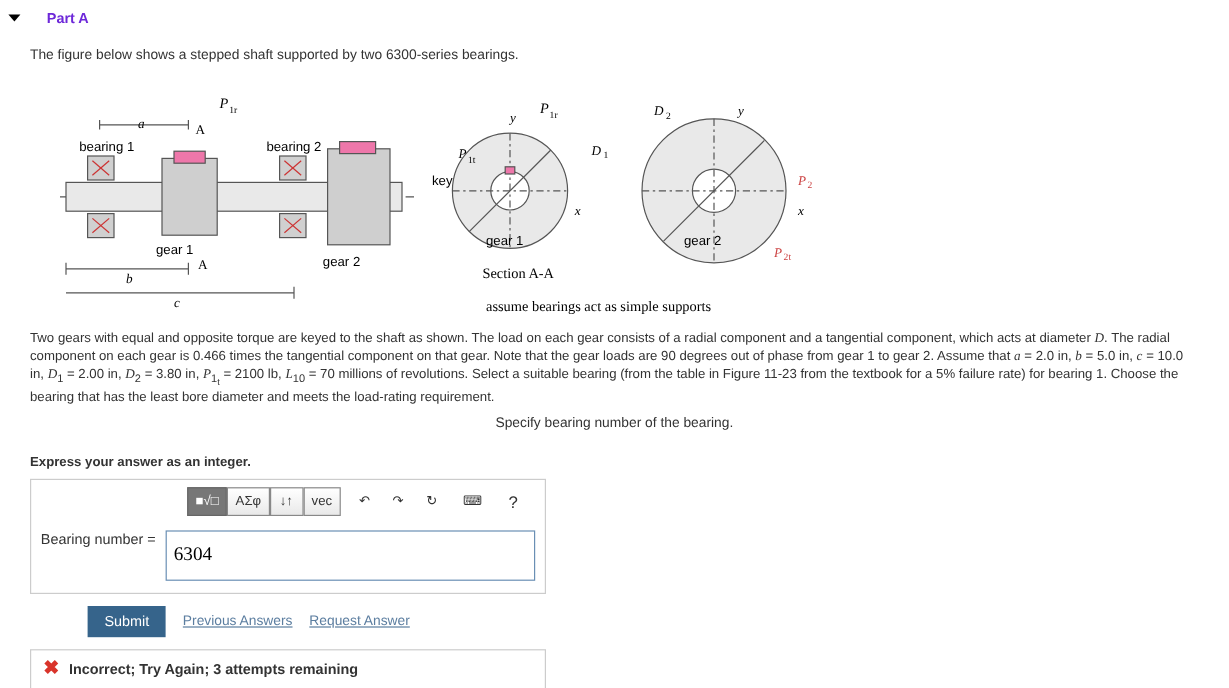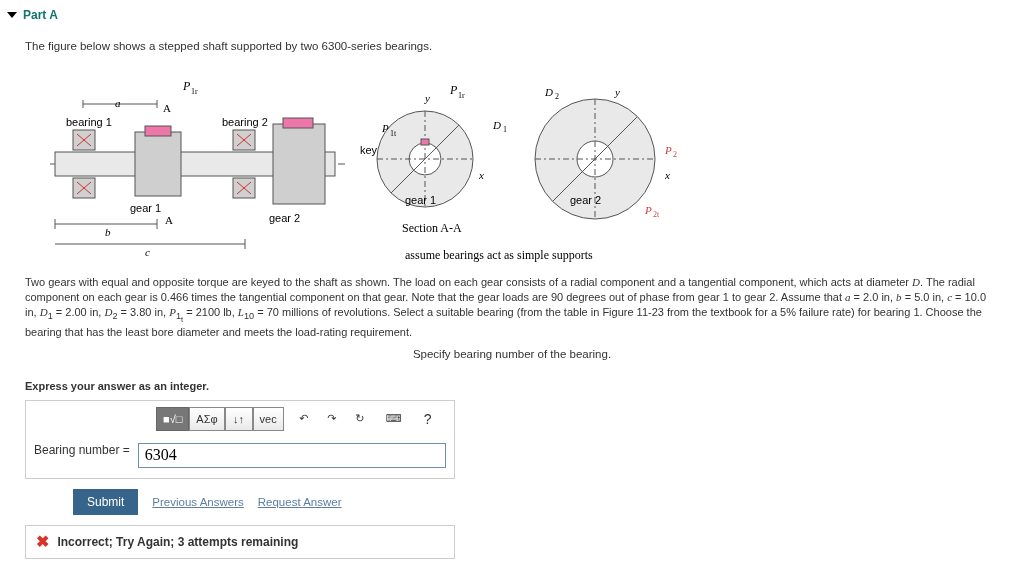--- a/index.html
+++ b/index.html
@@ -7,25 +7,25 @@
     margin: 0;
     padding: 8px 25px 15px 25px;
     font-family: Arial, Helvetica, sans-serif;
     font-size: 12px;
     color: #333;
     background: #fff;
   }
   .part-header {
     display: flex;
     align-items: center;
-    gap: 6px;
+    gap: 22px;
     font-weight: bold;
     font-size: 12px;
     margin-bottom: 18px;
-    color: #0f766e;
+    color: #6d28d9;
   }
   .triangle-down {
     width: 0; height: 0;
     border-left: 5px solid transparent;
     border-right: 5px solid transparent;
     border-top: 6px solid #000;
     margin-left: -18px;
   }
   .intro { font-size: 11.5px; margin-bottom: 22px; color:#333;}
   .fig-wrap { position: relative; width: 850px; height: 195px; margin-bottom:6px;}
@@ -73,21 +73,21 @@
   .input-row{
     display:flex;
     align-items:flex-start;
     padding:6px 8px 10px 8px;
     gap:8px;
   }
   .lbl{ font-size:12px; color:#333; white-space:nowrap;}
   .answer-input{
     flex:1;
     border:1px solid #6a8fb4;
-    height:25px;
+    height:42px;
     font-size:16px;
     padding:2px 6px;
     font-family:"Times New Roman", serif;
   }
   .action-row{ margin-top:10px; display:flex; align-items:center; gap:14px;padding-left:48px;}
   .submit-btn{
     background:#36648b;
     color:#fff;
     border:none;
     padding:6px 14px;

